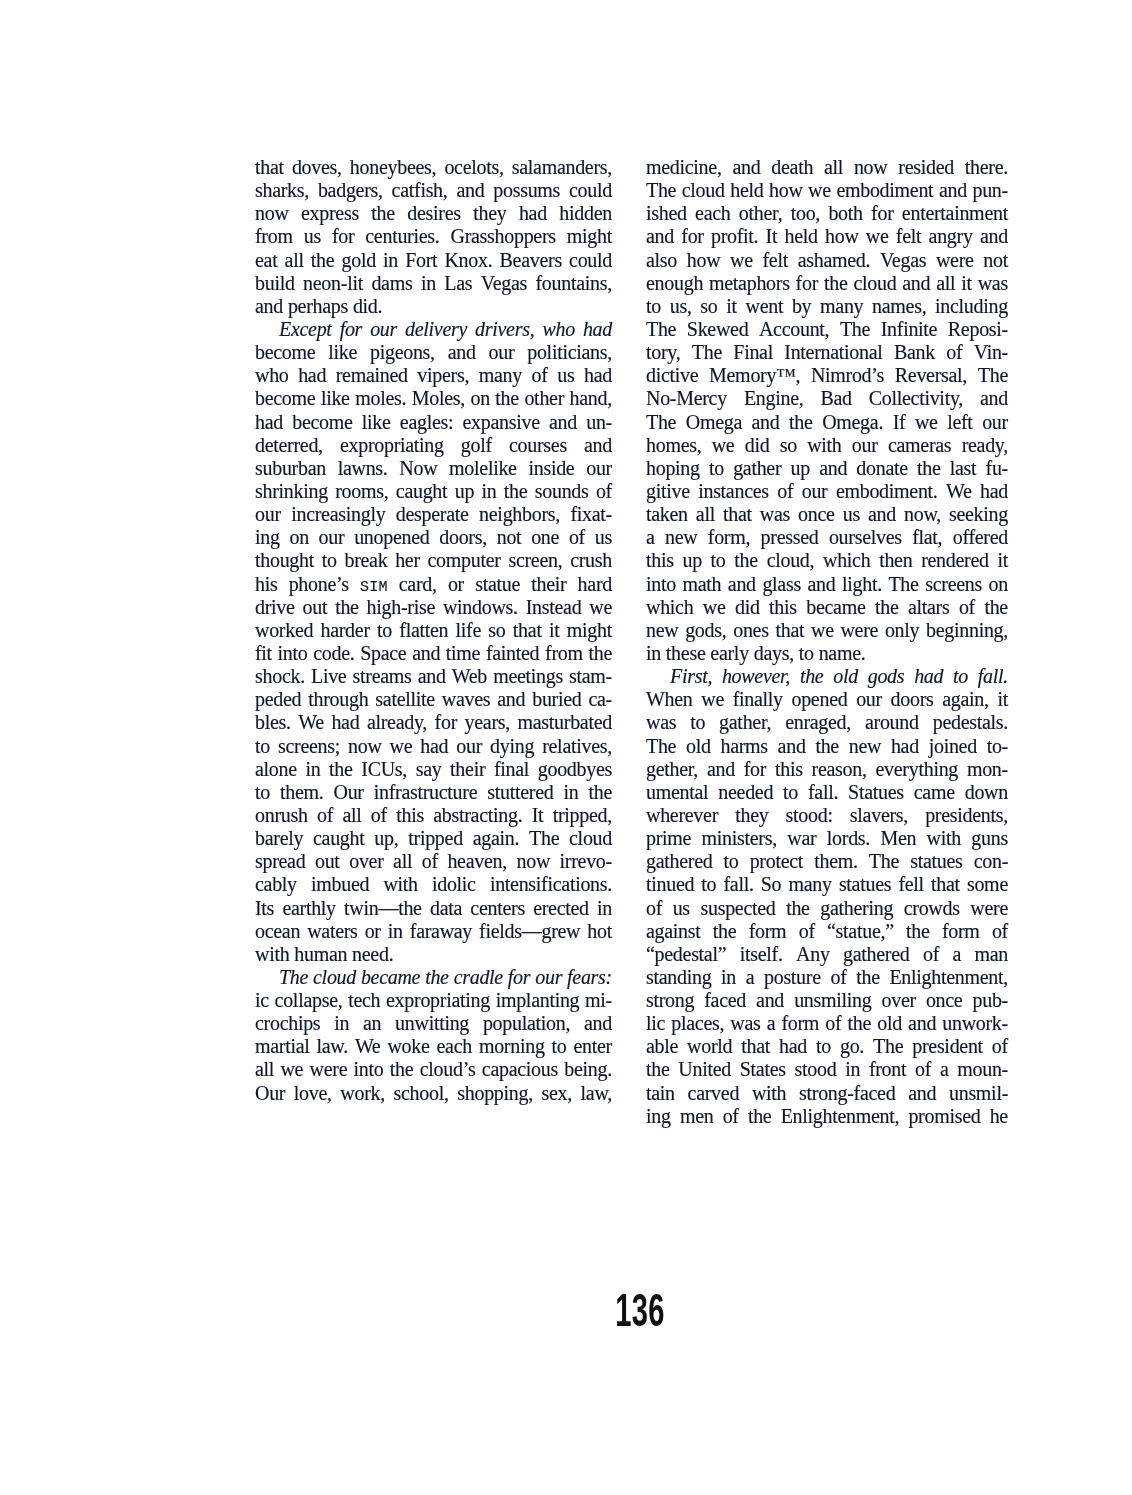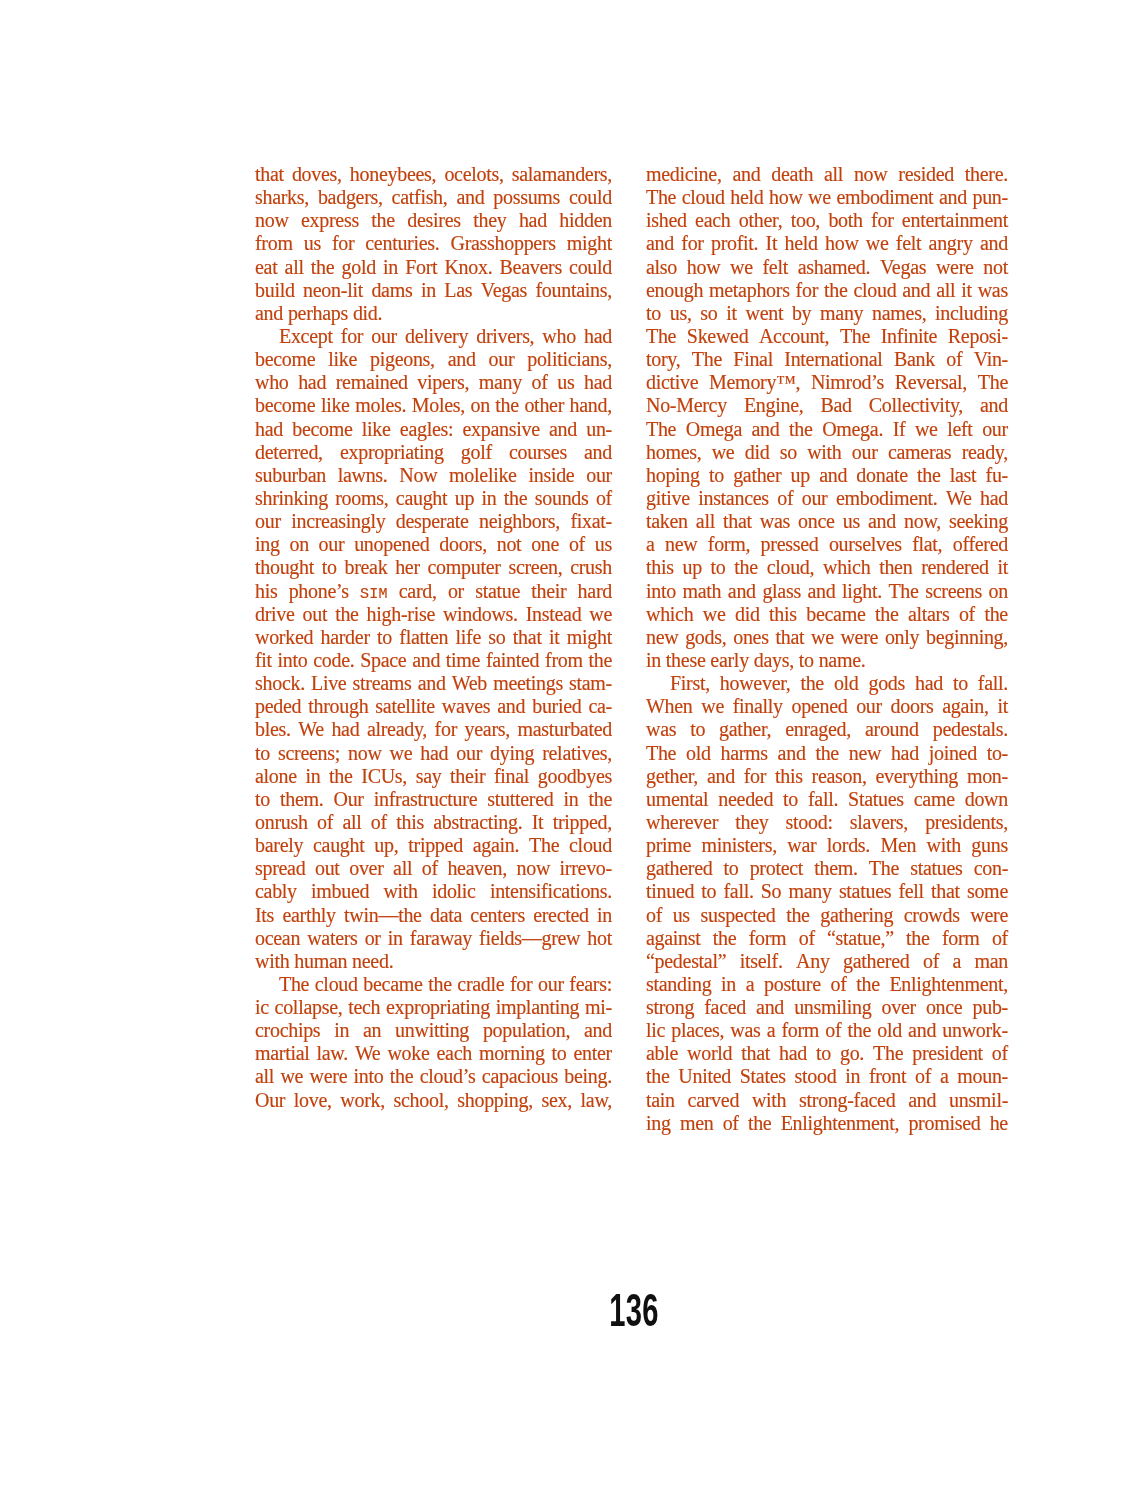--- a/index.html
+++ b/index.html
@@ -6,44 +6,44 @@
   .page {
     position: relative;
     width: 1132px;
     height: 1495px;
     background: #ffffff;
     overflow: hidden;
     font-family: "Liberation Serif", "DejaVu Serif", serif;
   }
   .column {
     position: absolute;
-    top: 163px;
+    top: 156px;
     font-size: 20px;
-    color: #c2410c;
+    color: #0f172a;
     letter-spacing: -0.3px;
     -webkit-text-stroke: 0.15px currentColor;
   }
   .column-left  { left: 255px; width: 357px; }
   .column-right { left: 646px; width: 362px; }
   .line {
     display: flex;
     justify-content: space-between;
     flex-wrap: nowrap;
     height: 23.15px;
     line-height: 23.15px;
     box-sizing: border-box;
     white-space: pre;
   }
   .line .w { flex: 0 0 auto; }
-  .line.indent { padding-left: 24px; }
+  .line.indent { padding-left: 24px; font-style: italic; }
   .line.end { justify-content: flex-start; column-gap: 4.9px; }
   .sc { text-transform: uppercase; font-size: 0.75em; letter-spacing: 0.2px; font-family: Liberation Mono, monospace; }
   .page-number {
     position: absolute;
-    left: 257px;
+    left: 263px;
     top: 1288px;
     width: 753px;
     text-align: center;
   }
   .pn-inner {
     display: inline-block;
     font-family: "Liberation Sans", "DejaVu Sans", sans-serif;
     font-weight: bold;
     font-size: 47px;
     line-height: 44px;

